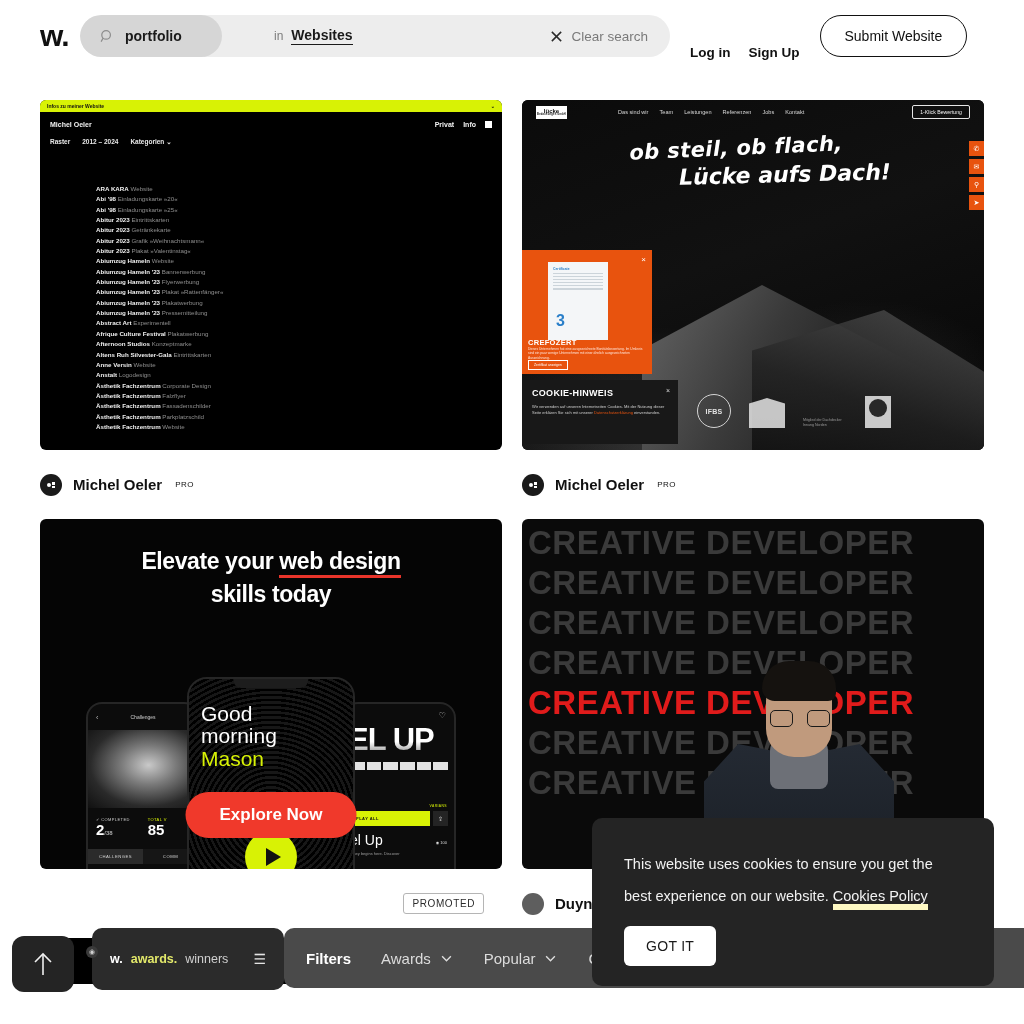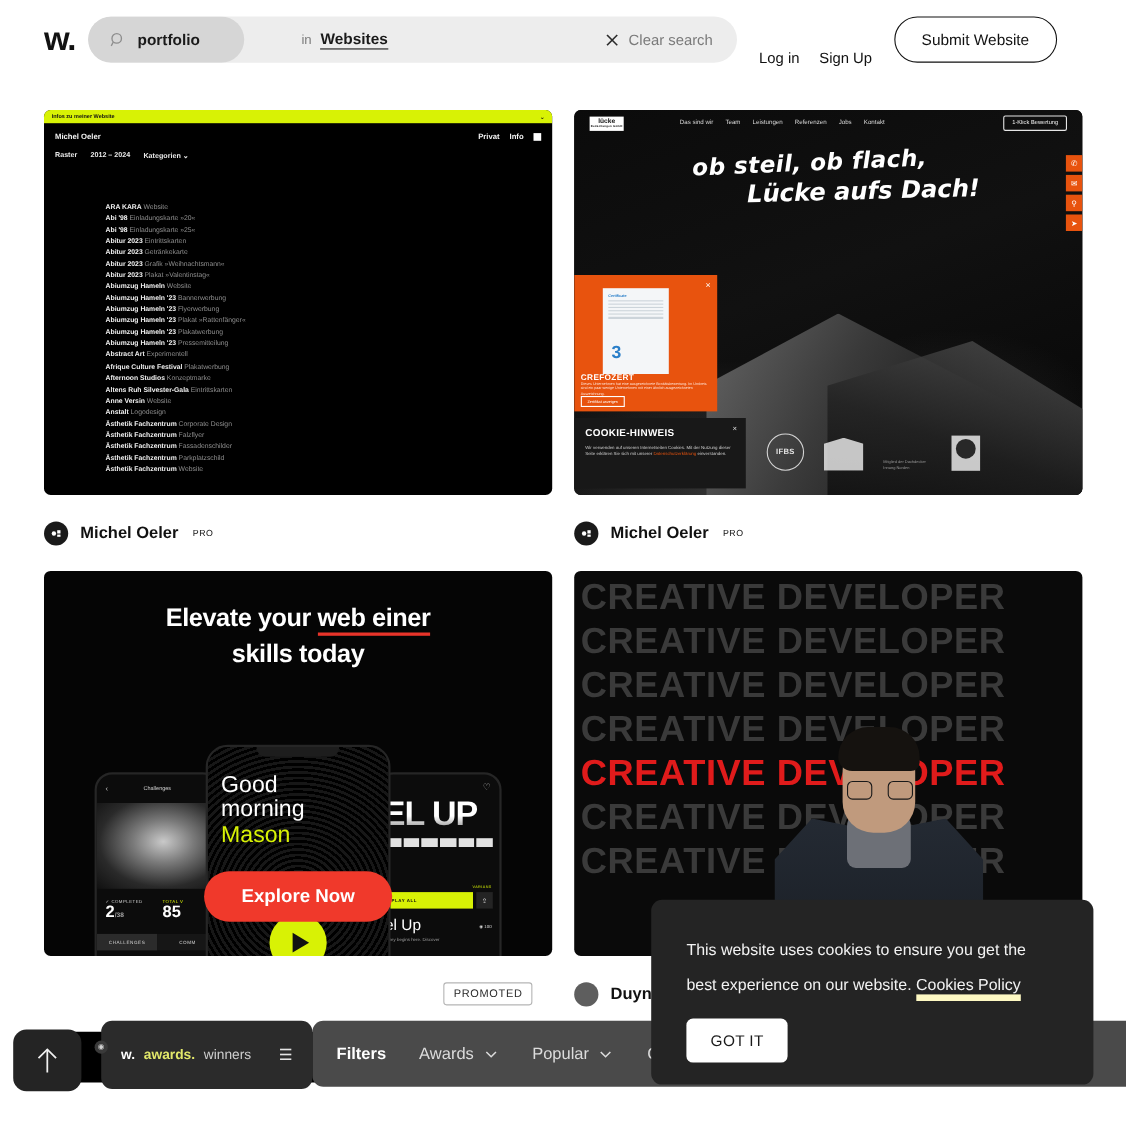--- a/index.html
+++ b/index.html
@@ -39,21 +39,21 @@
     font-size: 14px; font-weight: bold; color: #1a1a1a;
     border-bottom: 1.5px solid #1a1a1a; margin-left: 8px; padding-bottom: 1px;
     flex: none;
   }
   .clear-search {
     margin-left: auto; display: flex; align-items: center; gap: 8px;
     padding-right: 22px; font-size: 13.5px; color: #7a7a7a; white-space: nowrap;
   }
   .x-icon { width: 13px; height: 13px; display: block; }
   .nav-links { display: flex; align-items: center; gap: 18px; margin-left: 20px; }
-  .nav-link { font-size: 13.5px; font-weight: normal; color: #111; white-space: nowrap; cursor: pointer; margin-top: 33px; }
+  .nav-link { font-size: 13.5px; font-weight: bold; color: #111; white-space: nowrap; cursor: pointer; margin-top: 33px; }
   .submit-btn {
     margin-left: 20px; height: 42px; padding: 12px 24px;
     border: 1.5px solid #111; border-radius: 21px; background: transparent;
     display: flex; align-items: center; justify-content: center;
     font-size: 14px; color: #111; white-space: nowrap; cursor: pointer;
     font-family: "Liberation Sans", sans-serif;
   }
 
   
   .grid {
@@ -552,21 +552,21 @@
         </svg>
       </div>
       <span class="author">Michel Oeler</span>
       <span class="pro-badge">PRO</span>
     </div>
   </div>
 
   <div class="card">
     <div class="thumb c3">
       <div class="c3-title">
-        <span>Elevate your </span><u>web einer</u><br>
+        <span>Elevate your </span><u>web design</u><br>
         <span>skills today</span>
       </div>
 
       <div class="phone phone-l">
         <div class="ph-l-top">
           <span class="chev">‹</span>
           <span>Challenges</span>
         </div>
         <div class="ph-face"></div>
         <div class="ph-stats">

